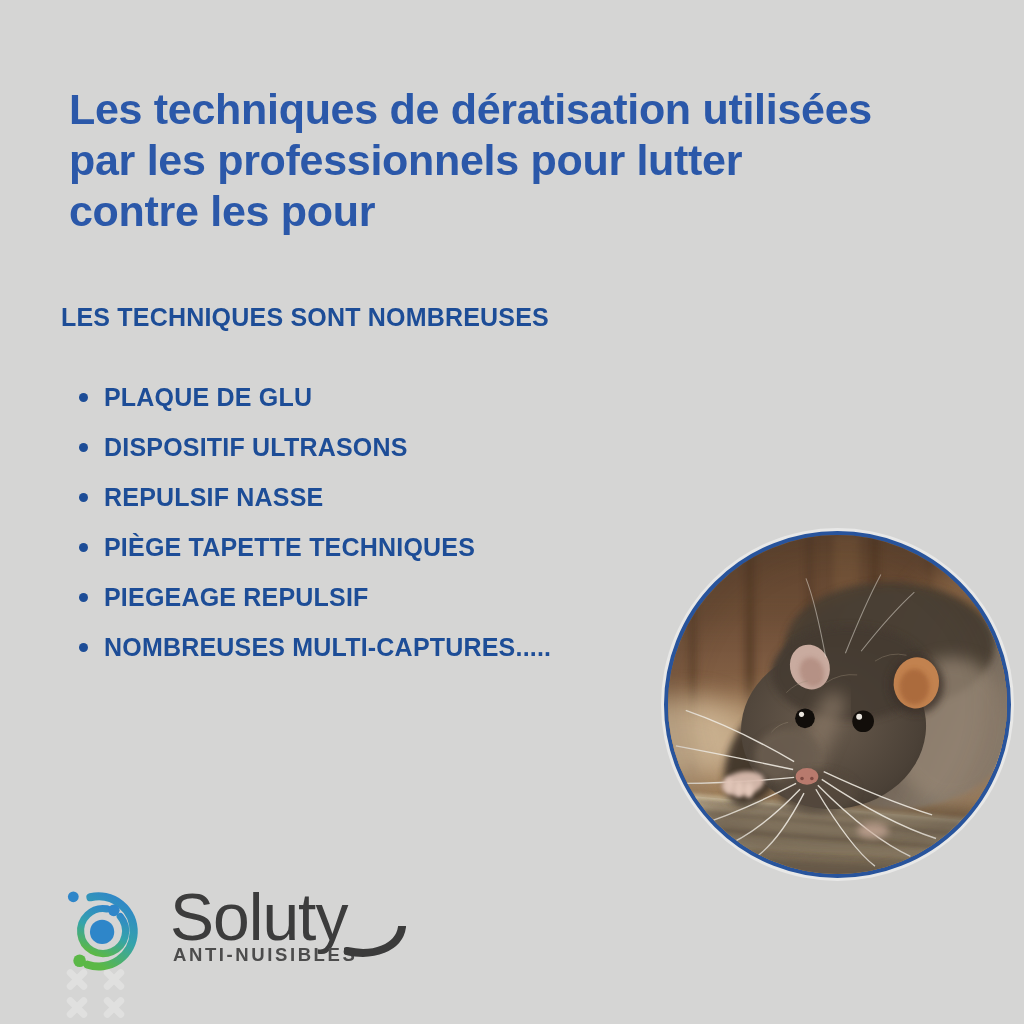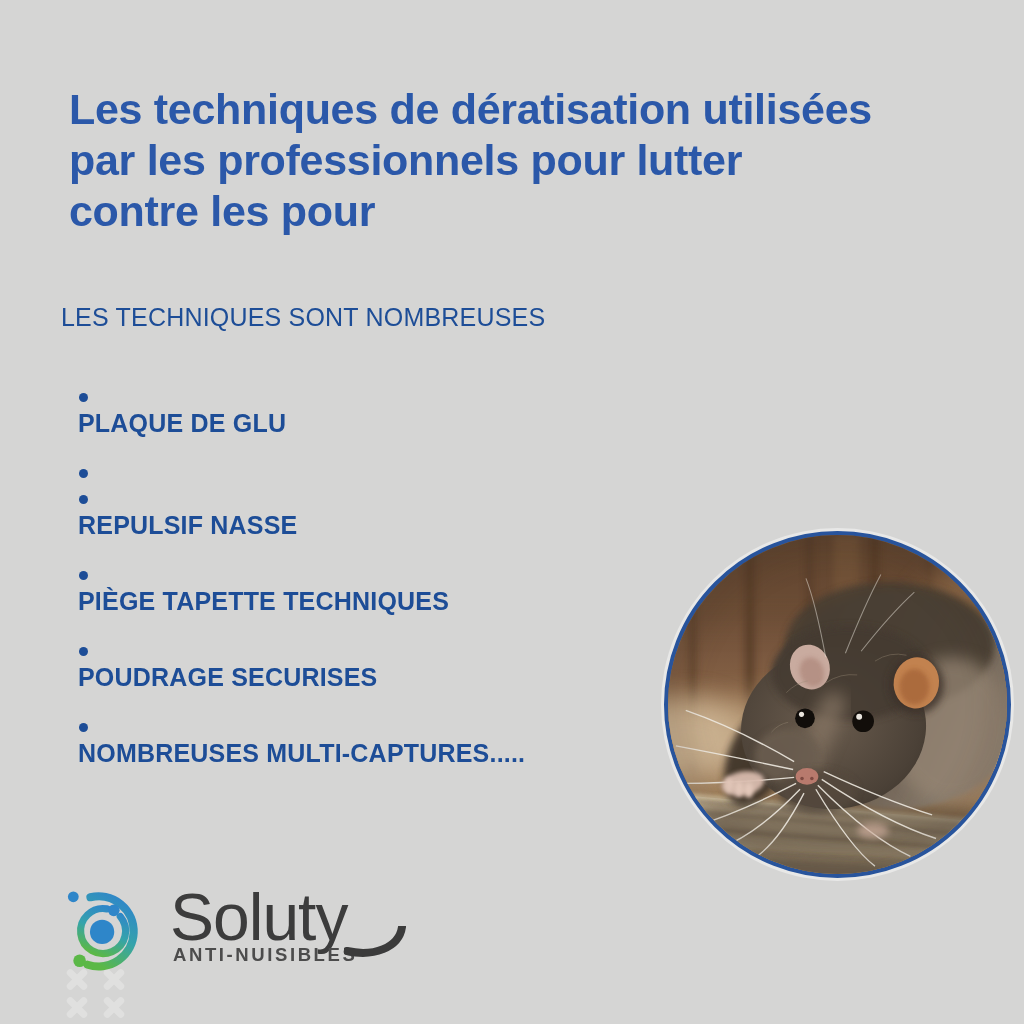--- a/index.html
+++ b/index.html
@@ -32,34 +32,33 @@
     position:absolute;left:69px;top:84px;width:940px;
     color:var(--title);
     font-size:43px;font-weight:700;
     line-height:51px;letter-spacing:-0.3px;
   }
 
   
   .section-heading{
     position:absolute;left:61px;top:303px;
     color:var(--navy);
-    font-size:25px;font-weight:400;letter-spacing:0.2px;
+    font-size:25px;font-weight:700;letter-spacing:0.2px;
   }
 
   
   .techniques{
     position:absolute;left:78px;top:372px;width:560px;
     list-style:none;
   }
   .techniques li{
     display:flex;align-items:flex-start;
     color:var(--navy);
     font-size:25px;font-weight:700;letter-spacing:0.2px;
     line-height:50px;
-    flex-direction:column;
   }
   .bullet{
     flex:0 0 26px;
     position:relative;height:50px;
   }
   .bullet::before{
     content:"";position:absolute;left:1px;top:21px;
     width:9px;height:9px;border-radius:50%;
     background:var(--navy);
   }
@@ -130,32 +129,33 @@
 
     <div class="section-heading">LES TECHNIQUES SONT NOMBREUSES</div>
 
     <ul class="techniques">
       <li>
         <span class="bullet"></span>
         <span class="item-label">PLAQUE DE GLU</span>
       </li>
       <li>
         <span class="bullet"></span>
+        <span class="item-label">DISPOSITIF ULTRASONS</span>
       </li>
       <li>
         <span class="bullet"></span>
         <span class="item-label">REPULSIF NASSE</span>
       </li>
       <li>
         <span class="bullet"></span>
         <span class="item-label">PIÈGE TAPETTE TECHNIQUES</span>
       </li>
       <li>
         <span class="bullet"></span>
-        <span class="item-label">POUDRAGE SECURISES</span>
+        <span class="item-label">PIEGEAGE REPULSIF</span>
       </li>
       <li>
         <span class="bullet"></span>
         <span class="item-label">NOMBREUSES MULTI-CAPTURES.....</span>
       </li>
     </ul>
 
     <div class="photo-circle">
       <svg viewBox="0 0 344 344" preserveAspectRatio="xMidYMid slice">
         <defs>

